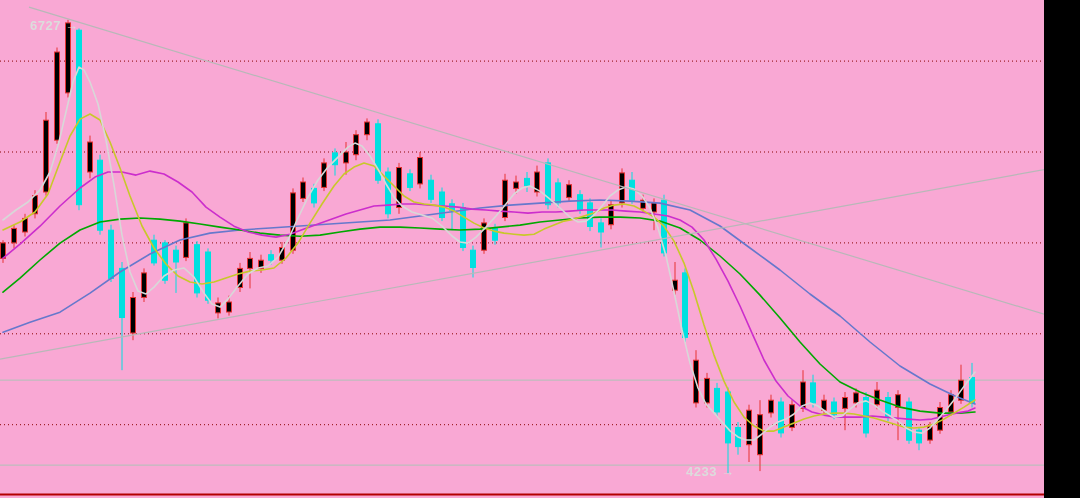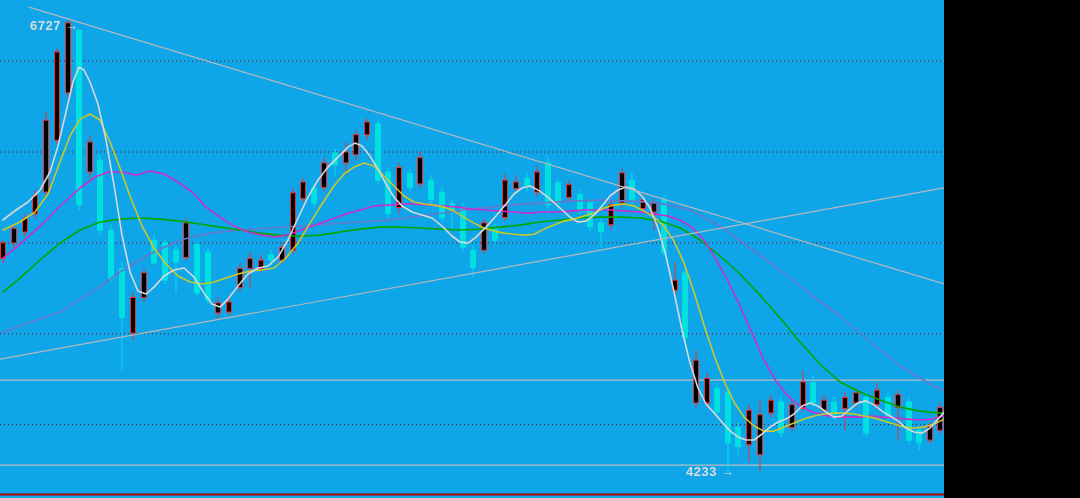--- a/index.html
+++ b/index.html
@@ -1,16 +1,16 @@
 <!DOCTYPE html>
 <html><head>
 <meta charset="utf-8">
 <style>
   html,body{margin:0;padding:0;background:#000;}
-  #stage{position:relative;width:944px;height:498px;background:#0ea5e9;overflow:hidden;
+  #stage{position:relative;width:1044px;height:498px;background:#f9a8d4;overflow:hidden;
          font-family:"Liberation Sans",sans-serif;}
   svg{display:block;}
   text.price-label{font-family:"Liberation Sans",sans-serif;font-weight:bold;font-size:13px;fill:#dcdcdc;letter-spacing:0.5px;}
 </style>
 </head>
 <body>
 
 <div id="stage">
   <svg id="chart-svg" width="1080" height="498" viewBox="0 0 1080 498">
     <g id="g-grid">

